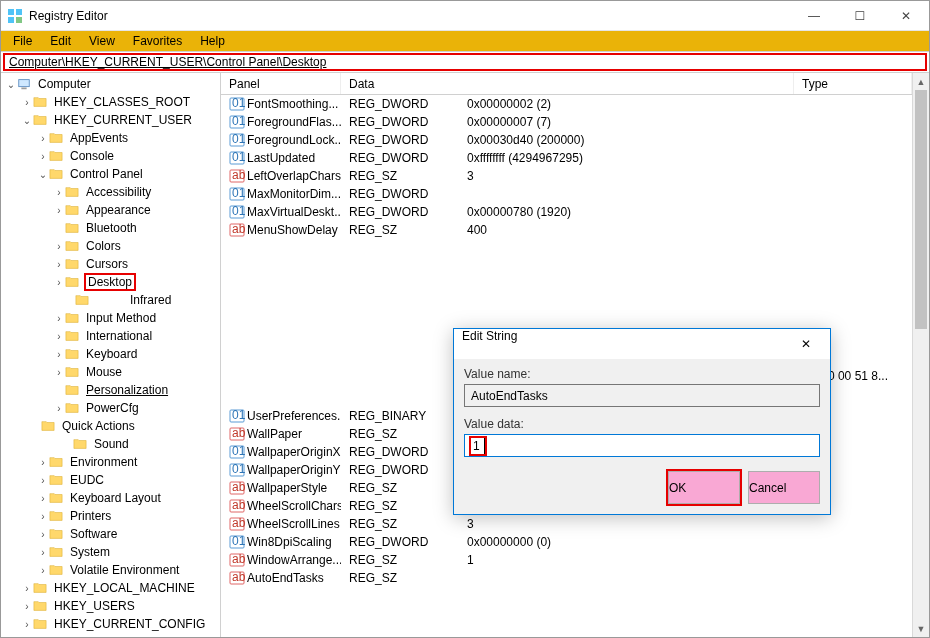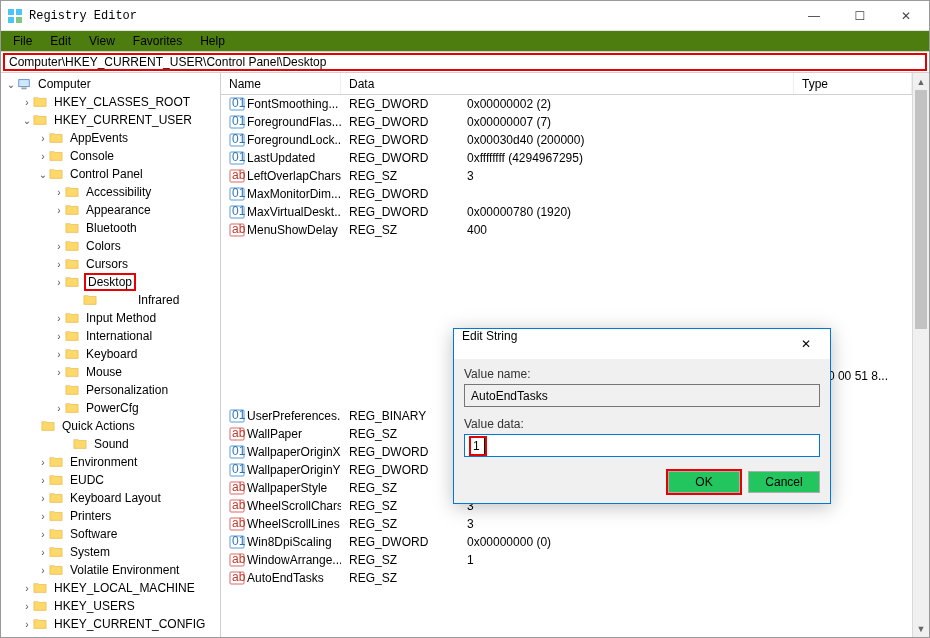--- a/index.html
+++ b/index.html
@@ -1,24 +1,24 @@
 <!DOCTYPE html>
 <html><head>
 <meta charset="utf-8">
 <style>
 * { margin: 0; padding: 0; box-sizing: border-box; font-family: "Segoe UI", Tahoma, sans-serif; font-size: 12px; }
 body { background: #f0f0f0; width: 930px; height: 638px; overflow: hidden; }
 .window { width: 930px; height: 638px; background: #fff; border: 1px solid #999; display: flex; flex-direction: column; }
 .titlebar { height: 30px; display: flex; align-items: center; padding-left: 6px; background: #fff; border-bottom: 1px solid #e5e5e5; }
 .titlebar .appicon { width: 16px; height: 16px; margin-right: 6px; }
-.titlebar .title { flex: 1; font-family: Liberation Mono, monospace; }
+.titlebar .title { flex: 1; }
 .titlebar .winbtn { width: 46px; height: 30px; display: flex; align-items: center; justify-content: center; color: #444; }
-.menubar { height: 20px; display: flex; align-items: center; padding: 0 4px; gap: 2px; background: #4d7c0f; }
+.menubar { height: 20px; display: flex; align-items: center; padding: 0 4px; gap: 2px; background: #eab308; }
 .menubar .menu { padding: 2px 8px; }
-.addressbar-wrap { height: 22px; border-top: 1px solid #d0d0d0; border-bottom: 1px solid #d0d0d0; display: flex; align-items: stretch; }
+.addressbar-wrap { height: 22px; border-top: 1px solid #d0d0d0; border-bottom: 1px solid #d0d0d0; display: flex; align-items: stretch; text-decoration: underline; }
 .addressbar { flex: 1; border: 1px solid #7a7a7a; margin: 1px 2px; padding: 0 4px; display: flex; align-items: center; }
 .hl-red { border: 2px solid #e60000 !important; }
 .body { flex: 1; display: flex; min-height: 0; }
 .tree { width: 220px; border-right: 1px solid #d0d0d0; overflow: auto; padding: 2px 0; }
 .tree-node { display: flex; align-items: center; height: 18px; white-space: nowrap; }
 .tree-node .twisty { width: 12px; text-align: center; color: #555; font-size: 10px; }
 .tree-node .twisty.blank { visibility: hidden; }
 .tree-node .folder { width: 16px; height: 14px; margin-right: 3px; display:inline-flex; }
 .tree-node .label { padding: 0 2px; }
 .listpane { flex: 1; display: flex; position: relative; min-width: 0; }
@@ -41,21 +41,21 @@
 .dialog { position: absolute; left: 232px; top: 255px; width: 378px; background: #f0f0f0; border: 1px solid #0078d7; box-shadow: 0 3px 18px rgba(0,0,0,0.25); }
 .dialog .dlg-titlebar { height: 30px; display: flex; align-items: flex-start; padding: 0 8px; background: #fff; }
 .dialog .dlg-title { flex: 1; }
 .dialog .dlg-close { width: 32px; height: 30px; display: flex; align-items: center; justify-content: center; }
 .dialog .dlg-body { padding: 8px 10px 10px 10px; }
 .dialog label { display: block; margin-bottom: 3px; color: #333; }
 .dialog .ro-input { width: 100%; height: 23px; border: 1px solid #767676; background: #f0f0f0; padding: 0 6px; display: flex; align-items: center; margin-bottom: 10px; }
 .dialog .rw-input { width: 100%; height: 23px; border: 1px solid #0078d7; background: #fff; padding: 0 6px; display: flex; align-items: center; }
 .dialog .rw-input span { border-right: 1px solid #000; padding-right: 1px; }
 .dialog .btnrow { display: flex; justify-content: flex-end; gap: 8px; margin-top: 14px; }
-.dialog .btn { width: 72px; height: 22px; border: 1px solid #adadad; background: #22c55e; display: flex; align-items: center; justify-content: center; }
+.dialog .btn { width: 72px; height: 33px; border: 1px solid #adadad; background: #f9a8d4; display: flex; align-items: center; justify-content: flex-start; }
 .hl-red-thick { outline: 2px solid #e60000; outline-offset: 0; }
 </style>
 </head>
 <body>
 
 <div class="window">
 
   <div class="titlebar">
     <span class="appicon">
       <svg viewBox="0 0 16 16">
@@ -195,21 +195,21 @@
         </div>
         <div class="tree-node" style="padding-left: 52px;">
           <span class="twisty">›</span>
           <span class="folder">
             <svg viewBox="0 0 16 16">
               <path d="M1 3h5l1 1h8v9H1z" fill="#ffd86b" stroke="#d4a017" stroke-width="0.5"></path>
             </svg>
           </span>
           <span class="label hl-red">Desktop</span>
         </div>
-        <div class="tree-node" style="padding-left: 36px; gap: 34px;">
+        <div class="tree-node" style="padding-left: 28px; gap: 34px;">
           <span class="twisty blank">›</span>
           <span class="folder">
             <svg viewBox="0 0 16 16">
               <path d="M1 3h5l1 1h8v9H1z" fill="#ffd86b" stroke="#d4a017" stroke-width="0.5"></path>
             </svg>
           </span>
           <span class="label">Infrared</span>
         </div>
         <div class="tree-node" style="padding-left: 52px;">
           <span class="twisty">›</span>
@@ -240,21 +240,21 @@
         </div>
         <div class="tree-node" style="padding-left: 52px;">
           <span class="twisty">›</span>
           <span class="folder">
             <svg viewBox="0 0 16 16">
               <path d="M1 3h5l1 1h8v9H1z" fill="#ffd86b" stroke="#d4a017" stroke-width="0.5"></path>
             </svg>
           </span>
           <span class="label">Mouse</span>
         </div>
-        <div class="tree-node" style="padding-left: 52px;">
+        <div class="tree-node" style="padding-left: 52px; text-decoration: underline;">
           <span class="twisty blank">›</span>
           <span class="folder">
             <svg viewBox="0 0 16 16">
               <path d="M1 3h5l1 1h8v9H1z" fill="#ffd86b" stroke="#d4a017" stroke-width="0.5"></path>
             </svg>
           </span>
           <span class="label">Personalization</span>
         </div>
         <div class="tree-node" style="padding-left: 52px;">
           <span class="twisty">›</span>
@@ -371,21 +371,21 @@
               <path d="M1 3h5l1 1h8v9H1z" fill="#ffd86b" stroke="#d4a017" stroke-width="0.5"></path>
             </svg>
           </span>
           <span class="label">HKEY_CURRENT_CONFIG</span>
         </div>
       </div>
 
     <div class="listpane">
       <div class="listview">
         <div class="listheader">
-          <div class="col col-name">Name</div>
+          <div class="col col-name">Panel</div>
           <div class="col col-data">Data</div>
           <div class="col col-type">Type</div>
         </div>
         <div id="rows-top">
             <div class="row">
               <div class="cell namecell">
                 <span class="icon">
                   <svg viewBox="0 0 16 16">
                     <rect x="1" y="2" width="14" height="12" rx="1" fill="#fff" stroke="#5b9bd5"></rect>
                     <text x="3" y="11" font-size="7" fill="#2e75b6">011</text>

